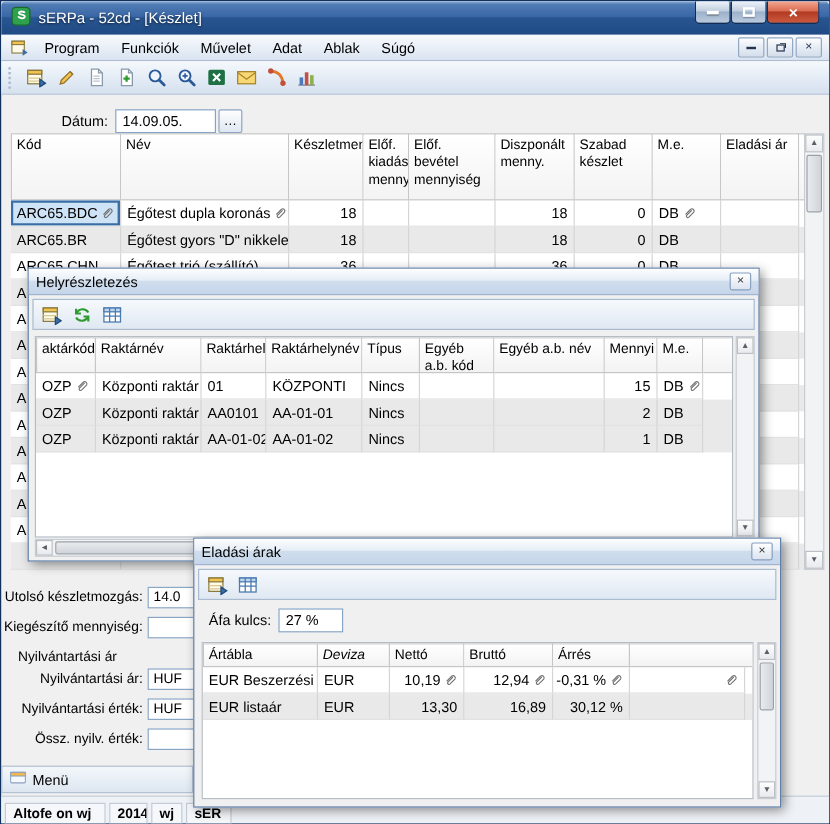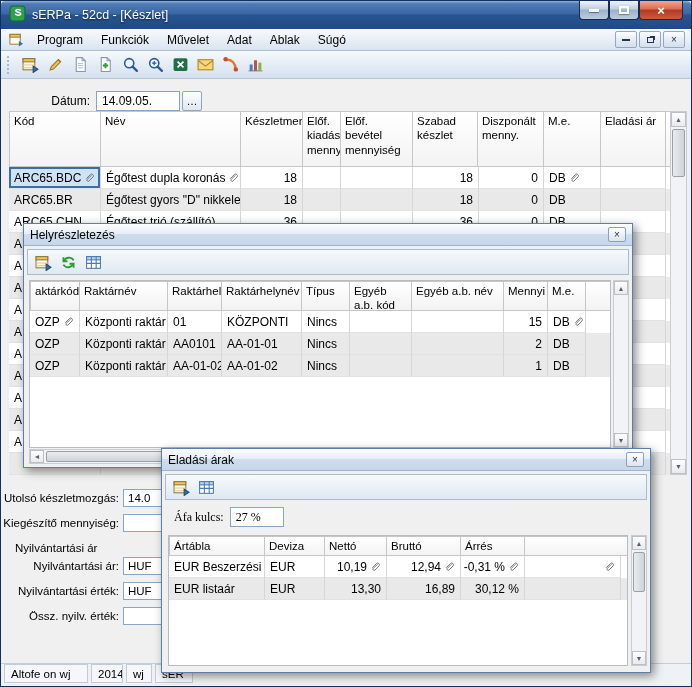--- a/index.html
+++ b/index.html
@@ -83,42 +83,42 @@
   .flabel{width:122px;text-align:right;padding-right:4px;font-size:11.5px;white-space:nowrap;}
   .flabel.grp{text-align:left;padding-left:14px;}
   .fbox{width:82px;height:18px;border:1px solid #89a6c6;background:#fff;font-size:11.5px;
     padding:0 4px;display:flex;align-items:center;overflow:hidden;white-space:nowrap;}
 
   .menupanel{position:absolute;left:0;top:637px;width:160px;height:23px;z-index:1;
     background:linear-gradient(#f3f7fb,#dde6f0);border:1px solid #b2c0d4;
     display:flex;align-items:center;gap:5px;padding:0 6px;}
 
   .statusbar{position:absolute;left:0;top:662px;width:100%;height:25px;z-index:1;
-    background:#eef1f5;border-top:1px solid #c6cdd6;display:flex;align-items:flex-start;gap:3px;padding:0 3px;}
+    background:#eef1f5;border-top:1px solid #c6cdd6;display:flex;align-items:flex-end;gap:3px;padding:0 3px;font-weight:bold;}
   .seg{height:19px;border:1px solid #c3cbd6;background:#f5f7fa;display:flex;align-items:center;
     padding:0 6px;font-size:11.5px;overflow:hidden;white-space:nowrap;flex:none;}
 
   
   .childwin{position:absolute;background:#f0f0f0;border:1px solid #5d7ea8;
     box-shadow:3px 3px 9px rgba(0,0,0,.45);}
   .cw-title{height:22px;background:linear-gradient(#fdfeff,#e6eef7 45%,#cfdded 50%,#c6d6ea);
     border-bottom:1px solid #9fb4cf;display:flex;align-items:center;padding:0 6px;font-size:12px;justify-content:flex-end;}
   .cw-close{margin-left:auto;width:18px;height:15px;border:1px solid #8aa0c0;border-radius:2px;
     background:linear-gradient(#fefefe,#dce4ef);display:flex;align-items:center;justify-content:center;
     font-size:10px;color:#333;}
   .cw-toolbar{position:absolute;left:3px;right:3px;top:25px;height:26px;border:1px solid #a9bbd1;
     background:linear-gradient(#f6f9fc,#dfe8f2);display:flex;align-items:center;gap:3px;padding-left:4px;}
 
   .helywin{left:22px;top:222px;width:610px;height:245px;z-index:10;}
   .helygrid{position:absolute;left:5px;top:56px;right:21px;bottom:19px;background:#fff;
     border:1px solid #b5bcc6;overflow:hidden;}
   .helygrid .thead{height:30px;}
 
   .arakwin{left:160px;top:447px;width:490px;height:225px;z-index:30;}
-  .vatrow{position:absolute;left:12px;top:57px;height:22px;display:flex;align-items:center;font-family:Liberation Serif, serif;}
+  .vatrow{position:absolute;left:12px;top:57px;height:22px;display:flex;align-items:center;}
   .vatlabel{padding-right:6px;}
   .vatbox{width:54px;height:20px;border:1px solid #89a6c6;background:#fff;display:flex;
     align-items:center;padding:0 5px;}
   .arakgrid{position:absolute;left:6px;top:86px;right:22px;bottom:6px;background:#fff;
     border:1px solid #b5bcc6;overflow:hidden;}
   .arakgrid .thead{height:20px;}
 </style>
 </head>
 <body>
 
@@ -256,24 +256,24 @@
       <div class="thead">
         <div class="th" style="width: 92px;">Kód</div>
         <div class="th" style="width: 140px;">Név</div>
         <div class="th" style="width: 62px;">Készletmen</div>
         <div class="th" style="width: 38px;">Előf.
 kiadás
 mennyi</div>
         <div class="th" style="width: 72px;">Előf.
 bevétel
 mennyiség</div>
+        <div class="th" style="width: 66px;">Diszponált
+menny.</div>
         <div class="th" style="width: 65px;">Szabad
 készlet</div>
-        <div class="th" style="width: 66px;">Diszponált
-menny.</div>
         <div class="th" style="width: 57px;">M.e.</div>
         <div class="th" style="width: 65px;">Eladási ár</div>
         <div class="th fill"></div>
       </div>
       <div class="tr">
         <div class="td sel" style="width: 92px;">
           <span>ARC65.BDC</span>
           <span class="clip">
             <svg width="11" height="11" viewBox="0 0 14 14">
               <path d="M3.2 8.2L8.4 3a2.3 2.3 0 0 1 3.2 3.2L6.2 11.6a1.5 1.5 0 0 1-2.1-2.1L9.2 4.4" fill="none" stroke="#707070" stroke-width="1.2" stroke-linecap="round"></path>
@@ -723,20 +723,27 @@
       <div class="frow" style="top: 93px;">
         <span class="flabel">Nyilvántartási érték:</span>
         <span class="fbox">HUF</span>
       </div>
       <div class="frow" style="top: 118px;">
         <span class="flabel">Össz. nyilv. érték:</span>
         <span class="fbox"></span>
       </div>
     </div>
 
+  <div class="menupanel">
+    <span id="menu-panel-icon"><svg width="14" height="14" viewBox="0 0 16 16">
+          <rect x="1" y="3" width="14" height="10" rx="1" fill="#f6f9fc" stroke="#8aa0c0"></rect>
+          <rect x="1" y="3" width="14" height="3.5" fill="#f2b84e" stroke="#8aa0c0"></rect>
+        </svg></span>
+    <span>Menü</span>
+  </div>
 
   <div class="statusbar" id="statusbar">
       <span class="seg" style="width: 84px;">Altofe on wj</span>
       <span class="seg" style="width: 32px;">2014</span>
       <span class="seg" style="width: 26px;">wj</span>
       <span class="seg" style="width: 38px;">sER</span>
     </div>
 
   <div class="childwin helywin">
     <div class="cw-title">
@@ -929,21 +936,21 @@
           </span>
         </span>
     </div>
     <div class="vatrow">
       <span class="vatlabel">Áfa kulcs:</span>
       <span class="vatbox">27 %</span>
     </div>
     <div class="arakgrid" id="arak-grid">
         <div class="thead">
           <div class="th" style="width: 96px;">Ártábla</div>
-          <div class="th" style="width: 60px;">Deviza</div>
+          <div class="th" style="width: 60px; font-style: italic;">Deviza</div>
           <div class="th" style="width: 62px;">Nettó</div>
           <div class="th" style="width: 74px;">Bruttó</div>
           <div class="th" style="width: 64px;">Árrés</div>
           <div class="th fill"></div>
         </div>
         <div class="tr">
           <div class="td" style="width: 96px;">
             <span>EUR Beszerzési</span>
           </div>
           <div class="td" style="width: 60px;">

